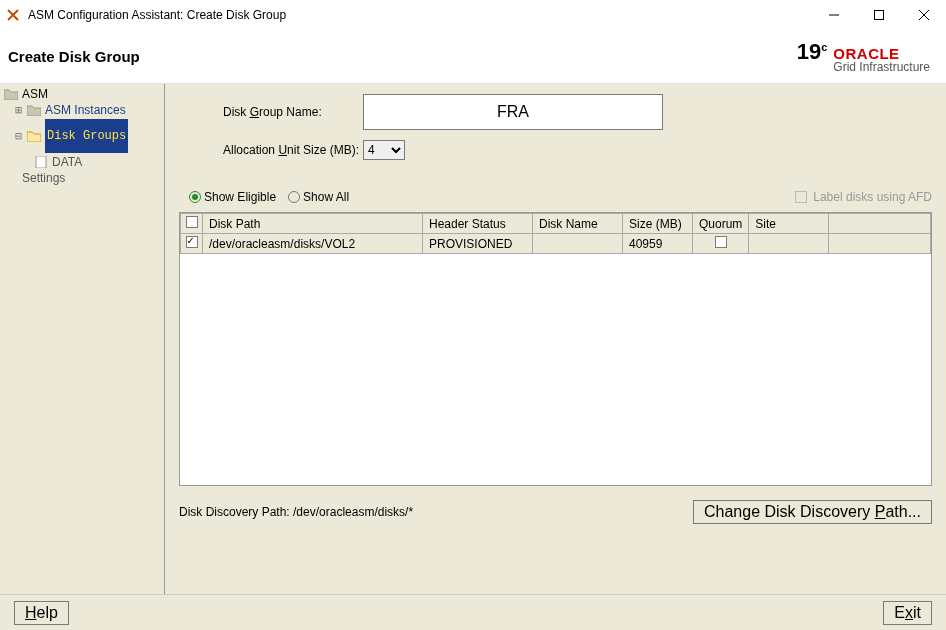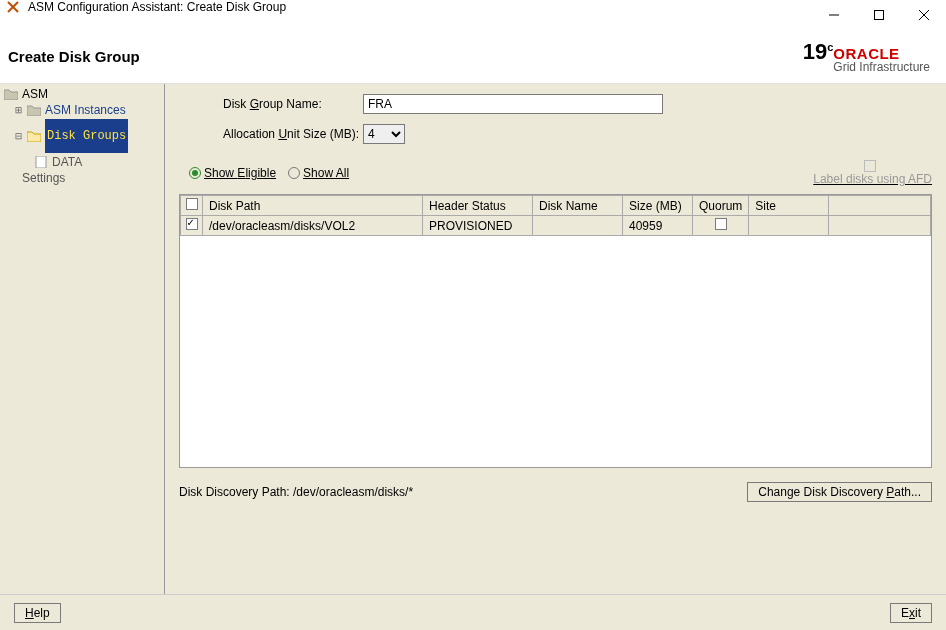--- a/index.html
+++ b/index.html
@@ -1,31 +1,31 @@
 <!DOCTYPE html>
 <html><head>
 <meta charset="utf-8">
 <style>
   * { box-sizing: border-box; }
   html, body { margin: 0; padding: 0; font-family: "Segoe UI", sans-serif; font-size: 12px; color: #000; }
   body { width: 946px; height: 630px; background: #ece9d8; overflow: hidden; }
 
   
-  .titlebar { height: 30px; background: #fff; display: flex; align-items: flex-start; padding: 0 0 0 6px; }
+  .titlebar { height: 30px; background: #fff; display: flex; align-items: center; padding: 0 0 0 6px; }
   .titlebar .app-icon { width: 14px; height: 14px; margin-right: 8px; position: relative; }
   .titlebar .app-icon svg { width: 14px; height: 14px; display: block; }
   .titlebar .title { flex: 1; font-size: 12px; }
   .winbtns { display: flex; height: 100%; }
   .winbtn { width: 45px; display: flex; align-items: center; justify-content: center; font-family: "Segoe MDL2 Assets", sans-serif; }
   .winbtn svg { width: 10px; height: 10px; stroke: #000; stroke-width: 1; fill: none; }
 
   
   .header { height: 54px; background: #fff; border-bottom: 1px solid #e0e0e0; display: flex; align-items: center; justify-content: space-between; padding: 0 16px 0 8px; }
   .header .page-title { font-size: 15px; font-weight: bold; }
-  .logo { display: flex; align-items: baseline; font-weight: bold; text-align: center; }
+  .logo { display: flex; align-items: baseline; gap: 6px; font-weight: bold; text-align: center; }
   .logo .ver { font-size: 22px; color: #000; }
   .logo .ver sup { font-size: 11px; }
   .logo .oracle { color: #d00000; font-size: 15px; letter-spacing: 0.5px; }
   .logo .sub { display: block; font-size: 12px; color: #555; font-weight: normal; margin-top: -2px; }
   .logo-col { display: flex; flex-direction: column; align-items: flex-start; }
 
   
   .main { display: flex; height: calc(630px - 30px - 54px - 36px); }
   .sidebar { width: 165px; background: #ece9d8; border-right: 1px solid #999; padding-top: 2px; }
   .tree { list-style: none; margin: 0; padding: 0; }
@@ -36,51 +36,51 @@
   .tree .folder-icon svg, .tree .file-icon svg { width: 14px; height: 12px; display: block; }
   .tree .expander { width: 9px; height: 9px; display: inline-flex; align-items: center; justify-content: center; font-size: 9px; color: #666; }
   .tree .selected { background: #1a3e8c; color: #fde047; padding: 10px 2px; font-family: Liberation Mono, monospace; }
   .tree .link { color: #1a3e8c; }
   .tree .plain { color: #555; }
 
   .content { flex: 1; padding: 10px 14px 0 14px; display: flex; flex-direction: column; }
   .form-row { display: flex; align-items: center; margin-bottom: 10px; }
   .form-row .lbl { width: 140px; margin-left: 44px; }
   .form-row .u { text-decoration: underline; }
-  .text-input { height: 20px; border: 1px solid #7a7a7a; background: #fff; padding: 0 4px; font-family: inherit; font-size: 12px; }
+  .text-input { height: 36px; border: 1px solid #7a7a7a; background: #fff; padding: 0 4px; font-family: inherit; font-size: 16px; text-align: center; }
   .text-input.dgn { width: 300px; }
   .select { height: 20px; border: 1px solid #7a7a7a; background: #efefef; font-family: inherit; font-size: 12px; width: 42px; }
 
   .radio-row { display: flex; align-items: center; gap: 4px; }
   .radio { width: 12px; height: 12px; border: 1px solid #7a7a7a; border-radius: 50%; display: inline-block; position: relative; margin-right: 3px; }
   .radio.green { border-color: #2a8c2a; }
   .radio.checked::after { content: ""; position: absolute; width: 6px; height: 6px; background: #2a8c2a; border-radius: 50%; top: 2px; left: 2px; }
   .radio-label { margin-right: 12px; }
 
-  .filter-row { display: flex; align-items: center; margin: 6px 0 8px 10px; text-decoration: underline; }
+  .filter-row { display: flex; align-items: center; margin: 20px 0 8px 10px; }
   .checkbox { width: 12px; height: 12px; border: 1px solid #7a7a7a; background: #fff; display: inline-block; position: relative; }
   .checkbox.disabled { background: #ece9d8; border-color: #bbb; }
   .checkbox.checked::after { content: "✓"; position: absolute; font-size: 10px; top: -2px; left: 0; }
   .afd-label { color: #999; margin-left: 6px; }
-  .afd-wrap { margin-left: auto; display: flex; align-items: center; flex-direction: column; }
+  .afd-wrap { margin-left: auto; display: flex; align-items: center; }
 
   .table-wrap { border: 1px solid #999; background: #fff; height: 274px; overflow: hidden; }
   table.d { border-collapse: collapse; width: 100%; font-size: 12px; }
   table.d th { background: #ece9d8; border: 1px solid #aaa; text-align: left; padding: 2px 6px; font-weight: normal; height: 18px; }
   table.d td { border: 1px solid #aaa; padding: 2px 6px; background: #ece9d8; height: 18px; }
   table.d th.chk, table.d td.chk { width: 22px; text-align: center; padding: 2px; }
   table.d th.path { width: 220px; }
   table.d th.hs   { width: 110px; }
   table.d th.dn   { width: 90px; }
   table.d th.sz   { width: 70px; }
   table.d th.qr   { width: 55px; }
   table.d th.st   { width: 80px; }
 
   .discovery-row { display: flex; align-items: center; margin: 14px 0 8px 0; }
-  .btn { border: 1px solid #7a7a7a; background: #ece9d8; padding: 2px 10px; font-family: inherit; font-size: 12px; cursor: default; }
+  .btn { border: 1px solid #7a7a7a; background: #ece9d8; padding: 2px 10px; font-family: inherit; font-size: 16px; cursor: default; }
   .discovery-row .spacer { flex: 1; }
 
   .action-row { text-align: center; margin-top: 2px; }
   .action-row .btn { margin: 0 2px; }
 
   
   .footer { height: 36px; display: flex; align-items: center; padding: 0 14px; border-top: 1px solid #ccc; background: #ece9d8; }
   .footer .spacer { flex: 1; }
   .underline { text-decoration: underline; }
 </style>

